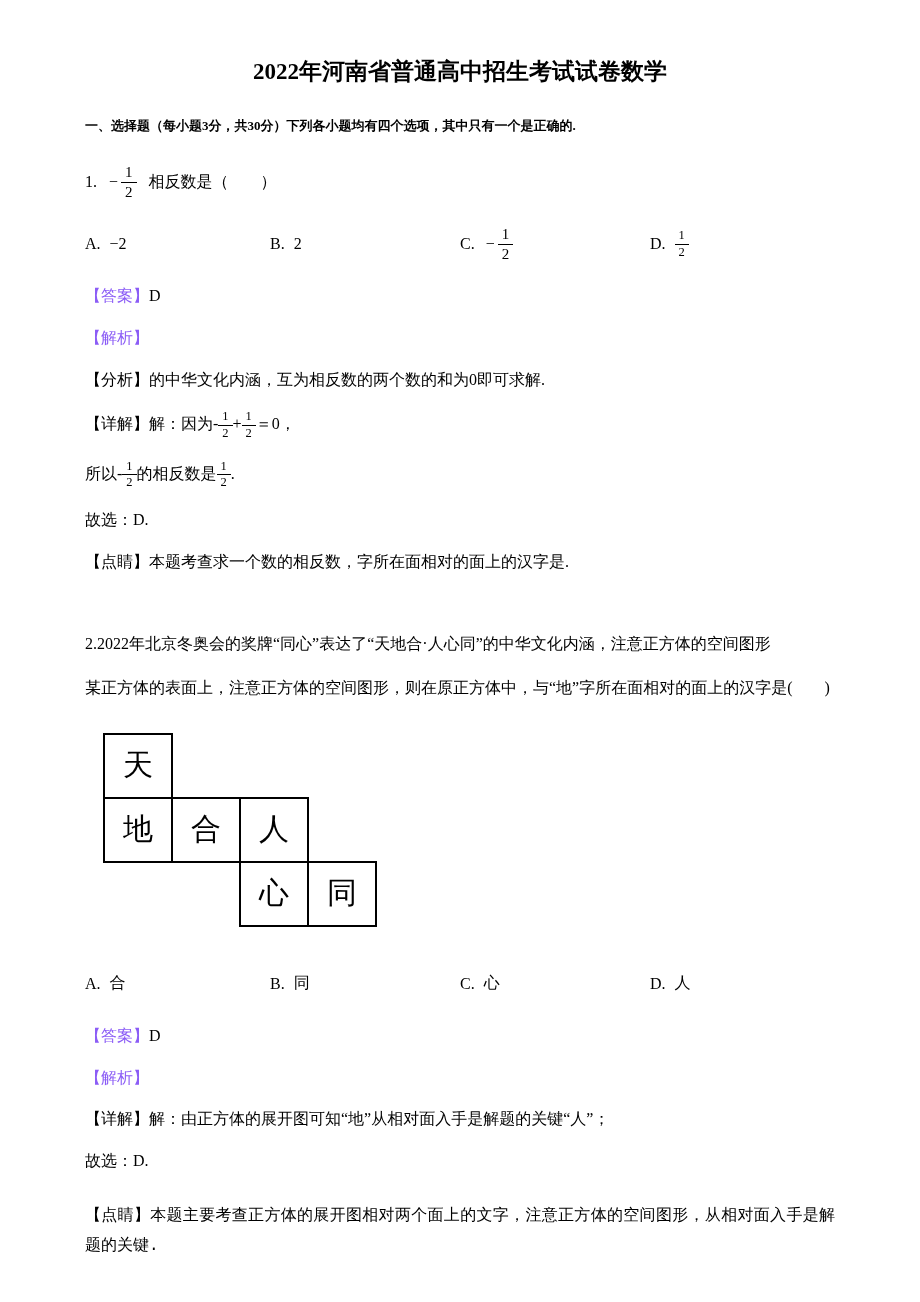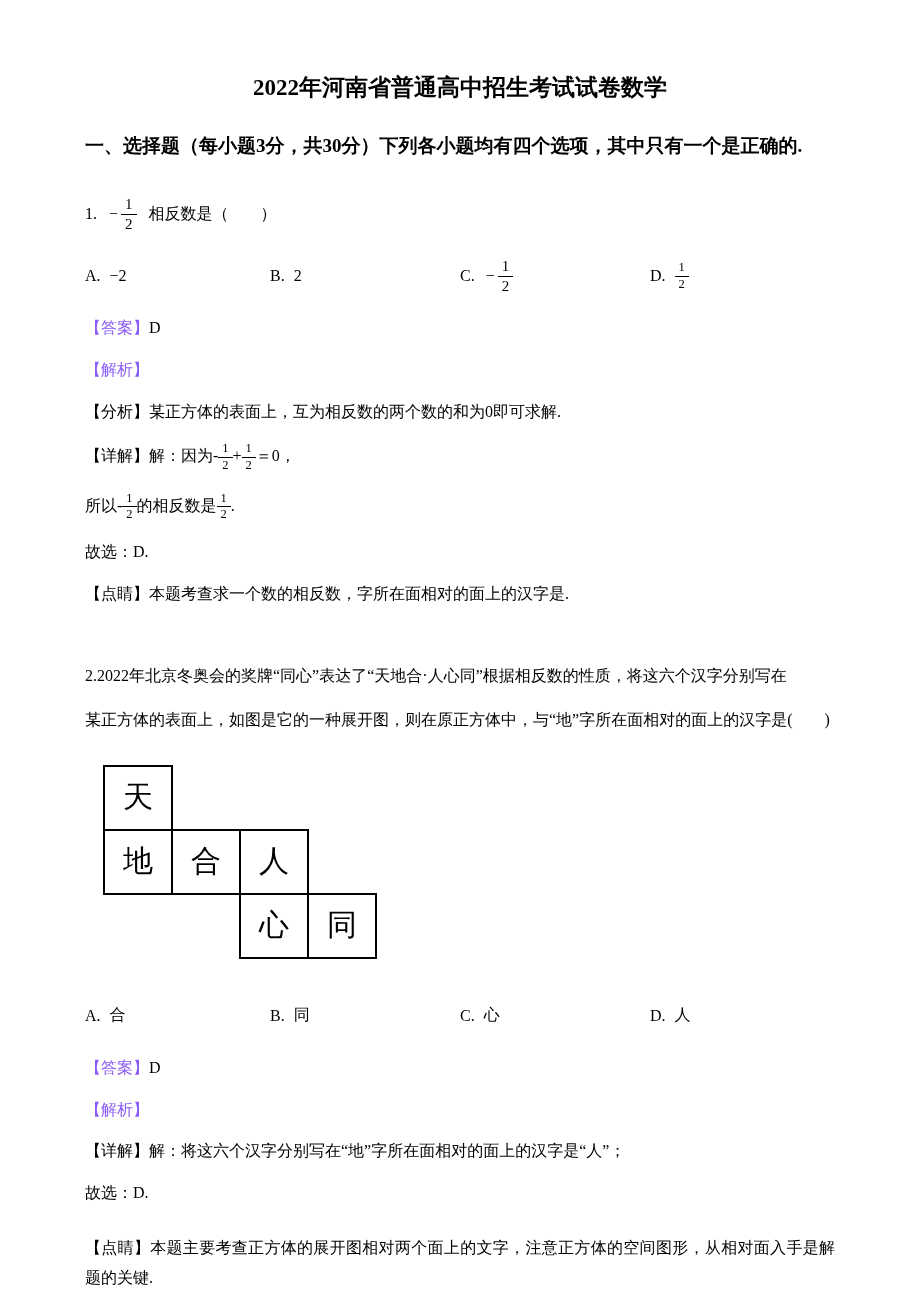--- a/index.html
+++ b/index.html
@@ -1,24 +1,24 @@
 <!DOCTYPE html>
 <html><head>
 <meta charset="utf-8">
 <style>
   * { box-sizing: border-box; }
   html, body { margin:0; padding:0; background:#ffffff; }
   .page {
     width:920px; height:1302px; margin:0 auto; background:#ffffff;
     font-family:"Liberation Serif","DejaVu Serif",serif; color:#000;
-    padding:72px 85px 40px 85px; position:relative; overflow:hidden;
+    padding:56px 85px 40px 85px; position:relative; overflow:hidden;
     font-size:16px;
   }
   .title { font-size:23px; font-weight:bold; text-align:center; margin:0 0 30px 0; }
-  .section-header { font-size:19px; font-weight:bold; margin:0 0 32px 0; }
+  .section-header { font-size:13px; font-weight:bold; margin:0 0 24px 0; }
   .line { margin:17px 0; line-height:1.55; }
   .blue { color:#8b5cf6; }
   .stem-row { display:flex; align-items:center; gap:10px; margin:8px 0 14px 0; min-height:46px; }
   .options-row { display:grid; grid-template-columns:185px 190px 190px 1fr; align-items:center; margin:16px 0 12px 0; min-height:46px; }
   .opt { display:flex; align-items:center; gap:9px; }
   .frac { display:inline-flex; flex-direction:column; align-items:center; line-height:1.25; text-align:center; vertical-align:middle; }
   .frac .fnum { border-bottom:1.4px solid #000; padding:0 4px; }
   .frac-lg { font-size:15px; }
   .frac-sm { font-size:12.5px; }
   .fgroup { display:inline-flex; align-items:center; vertical-align:middle; margin:0 2px; }
@@ -29,21 +29,21 @@
   .net .cell {
     position:absolute; width:70px; height:66px; border:2px solid #000;
     display:flex; align-items:center; justify-content:center; font-size:30px; background:#fff;
   }
   .cell-tian { left:0;     top:0; }
   .cell-di   { left:0;     top:64px; }
   .cell-he   { left:68px;  top:64px; }
   .cell-ren  { left:136px; top:64px; }
   .cell-xin  { left:136px; top:128px; }
   .cell-tong { left:204px; top:128px; }
-  .para { line-height:1.9; text-align:justify; margin:27px 0; }
+  .para { line-height:1.9; text-align:justify; margin:27px 0;font-family:Liberation Mono, monospace; }
 </style>
 </head>
 <body>
 
 <div class="page">
 
   <h1 class="title">2022年河南省普通高中招生考试试卷数学</h1>
 
   <div class="section-header">一、选择题（每小题3分，共30分）下列各小题均有四个选项，其中只有一个是正确的.</div>
 
@@ -89,21 +89,21 @@
 
   <div class="line">
     <span class="blue">【答案】</span><span>D</span>
   </div>
 
   <div class="line">
     <span class="blue">【解析】</span>
   </div>
 
   <div class="line">
-    <span>【分析】</span><span>某正方体的表面上，互为相反数的两个数的和为0即可求解.</span>
+    <span>【分析】</span><span>的中华文化内涵，互为相反数的两个数的和为0即可求解.</span>
   </div>
 
   <div class="line">
     <span>【详解】</span><span>解：因为-</span><span class="frac frac-sm">
         <span class="fnum">1</span>
         <span class="fden">2</span>
       </span><span>+</span><span class="frac frac-sm">
         <span class="fnum">1</span>
         <span class="fden">2</span>
       </span><span>＝0，</span>
@@ -119,22 +119,22 @@
       </span><span>.</span>
   </div>
 
   <div class="line">故选：D.</div>
 
   <div class="line">
     <span>【点睛】</span><span>本题考查求一个数的相反数，字所在面相对的面上的汉字是.</span>
   </div>
 
   <div class="q2-block">
-    <div class="q2-stem-line">2.2022年北京冬奥会的奖牌“同心”表达了“天地合·人心同”根据相反数的性质，将这六个汉字分别写在</div>
-    <div class="q2-stem-line">某正方体的表面上，如图是它的一种展开图，则在原正方体中，与“地”字所在面相对的面上的汉字是(　　)</div>
+    <div class="q2-stem-line">2.2022年北京冬奥会的奖牌“同心”表达了“天地合·人心同”的中华文化内涵，注意正方体的空间图形</div>
+    <div class="q2-stem-line">某正方体的表面上，注意正方体的空间图形，则在原正方体中，与“地”字所在面相对的面上的汉字是(　　)</div>
 
     <div class="net">
       <div class="cell cell-tian">天</div>
       <div class="cell cell-di">地</div>
       <div class="cell cell-he">合</div>
       <div class="cell cell-ren">人</div>
       <div class="cell cell-xin">心</div>
       <div class="cell cell-tong">同</div>
     </div>
 
@@ -160,21 +160,21 @@
     <div class="line">
       <span class="blue">【答案】</span><span>D</span>
     </div>
 
     <div class="line">
       <span class="blue">【解析】</span>
     </div>
 
 
     <div class="line">
-      <span>【详解】</span><span>解：将这六个汉字分别写在“地”字所在面相对的面上的汉字是“人”；</span>
+      <span>【详解】</span><span>解：由正方体的展开图可知“地”从相对面入手是解题的关键“人”；</span>
     </div>
 
     <div class="line">故选：D.</div>
 
     <div class="para">
       <span>【点睛】</span><span>本题主要考查正方体的展开图相对两个面上的文字，注意正方体的空间图形，从相对面入手是解题的关键.</span>
     </div>
   </div>
 
 </div>

